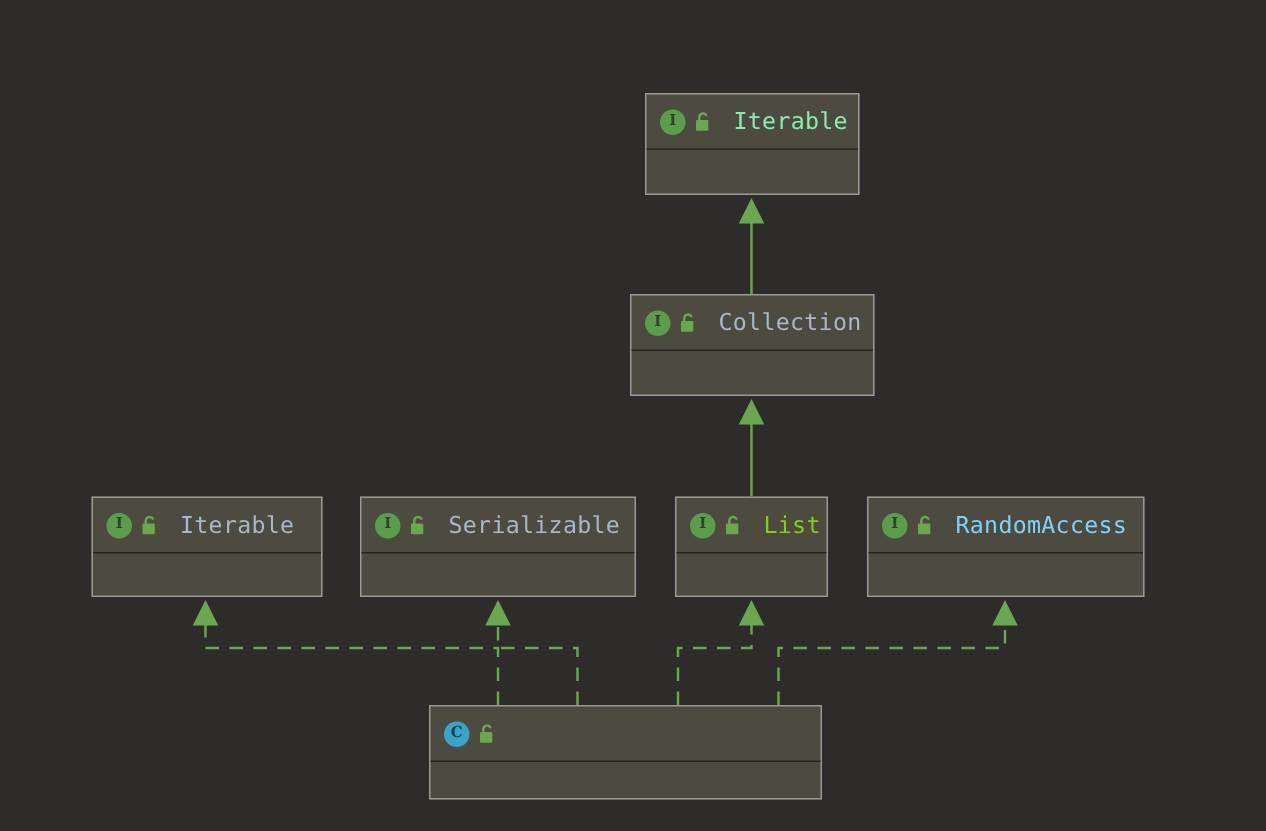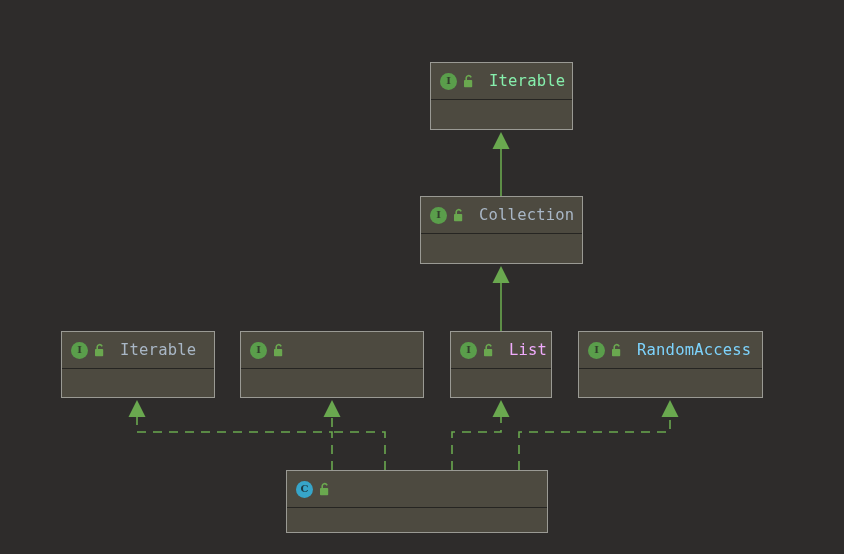--- a/index.html
+++ b/index.html
@@ -146,31 +146,32 @@
         </div>
         <div class="node-body"></div>
       </div>
       <div class="node" style="left: 240px; top: 331px; width: 184px; height: 67px; background: rgb(77, 74, 64); border-color: rgb(154, 154, 148);">
         <div class="node-header" style="border-bottom-color: rgb(38, 37, 34);">
           <span class="type-icon iface" style="background: rgb(90, 158, 75);">I</span>
           <span class="lock-icon"><svg viewBox="0 0 13 15" width="13" height="15" aria-hidden="true">
               <path d="M4.2 6.2 V3.9 a2.5 2.5 0 0 1 4.6 -1.1" fill="none" stroke="#6aa84f" stroke-width="1.6" stroke-linecap="round"></path>
               <rect x="2.0" y="6.0" width="8.2" height="7.2" rx="0.8" fill="#6aa84f"></rect>
             </svg></span>
+          <span class="node-title" style="color: rgb(169, 183, 198);">Serializable</span>
         </div>
         <div class="node-body"></div>
       </div>
       <div class="node" style="left: 450px; top: 331px; width: 102px; height: 67px; background: rgb(77, 74, 64); border-color: rgb(154, 154, 148);">
         <div class="node-header" style="border-bottom-color: rgb(38, 37, 34);">
           <span class="type-icon iface" style="background: rgb(90, 158, 75);">I</span>
           <span class="lock-icon"><svg viewBox="0 0 13 15" width="13" height="15" aria-hidden="true">
               <path d="M4.2 6.2 V3.9 a2.5 2.5 0 0 1 4.6 -1.1" fill="none" stroke="#6aa84f" stroke-width="1.6" stroke-linecap="round"></path>
               <rect x="2.0" y="6.0" width="8.2" height="7.2" rx="0.8" fill="#6aa84f"></rect>
             </svg></span>
-          <span class="node-title" style="color: #f0abfc;">List</span>
+          <span class="node-title" style="color: #84cc16;">List</span>
         </div>
         <div class="node-body"></div>
       </div>
       <div class="node" style="left: 578px; top: 331px; width: 185px; height: 67px; background: rgb(77, 74, 64); border-color: rgb(154, 154, 148);">
         <div class="node-header" style="border-bottom-color: rgb(38, 37, 34);">
           <span class="type-icon iface" style="background: rgb(90, 158, 75);">I</span>
           <span class="lock-icon"><svg viewBox="0 0 13 15" width="13" height="15" aria-hidden="true">
               <path d="M4.2 6.2 V3.9 a2.5 2.5 0 0 1 4.6 -1.1" fill="none" stroke="#6aa84f" stroke-width="1.6" stroke-linecap="round"></path>
               <rect x="2.0" y="6.0" width="8.2" height="7.2" rx="0.8" fill="#6aa84f"></rect>
             </svg></span>

